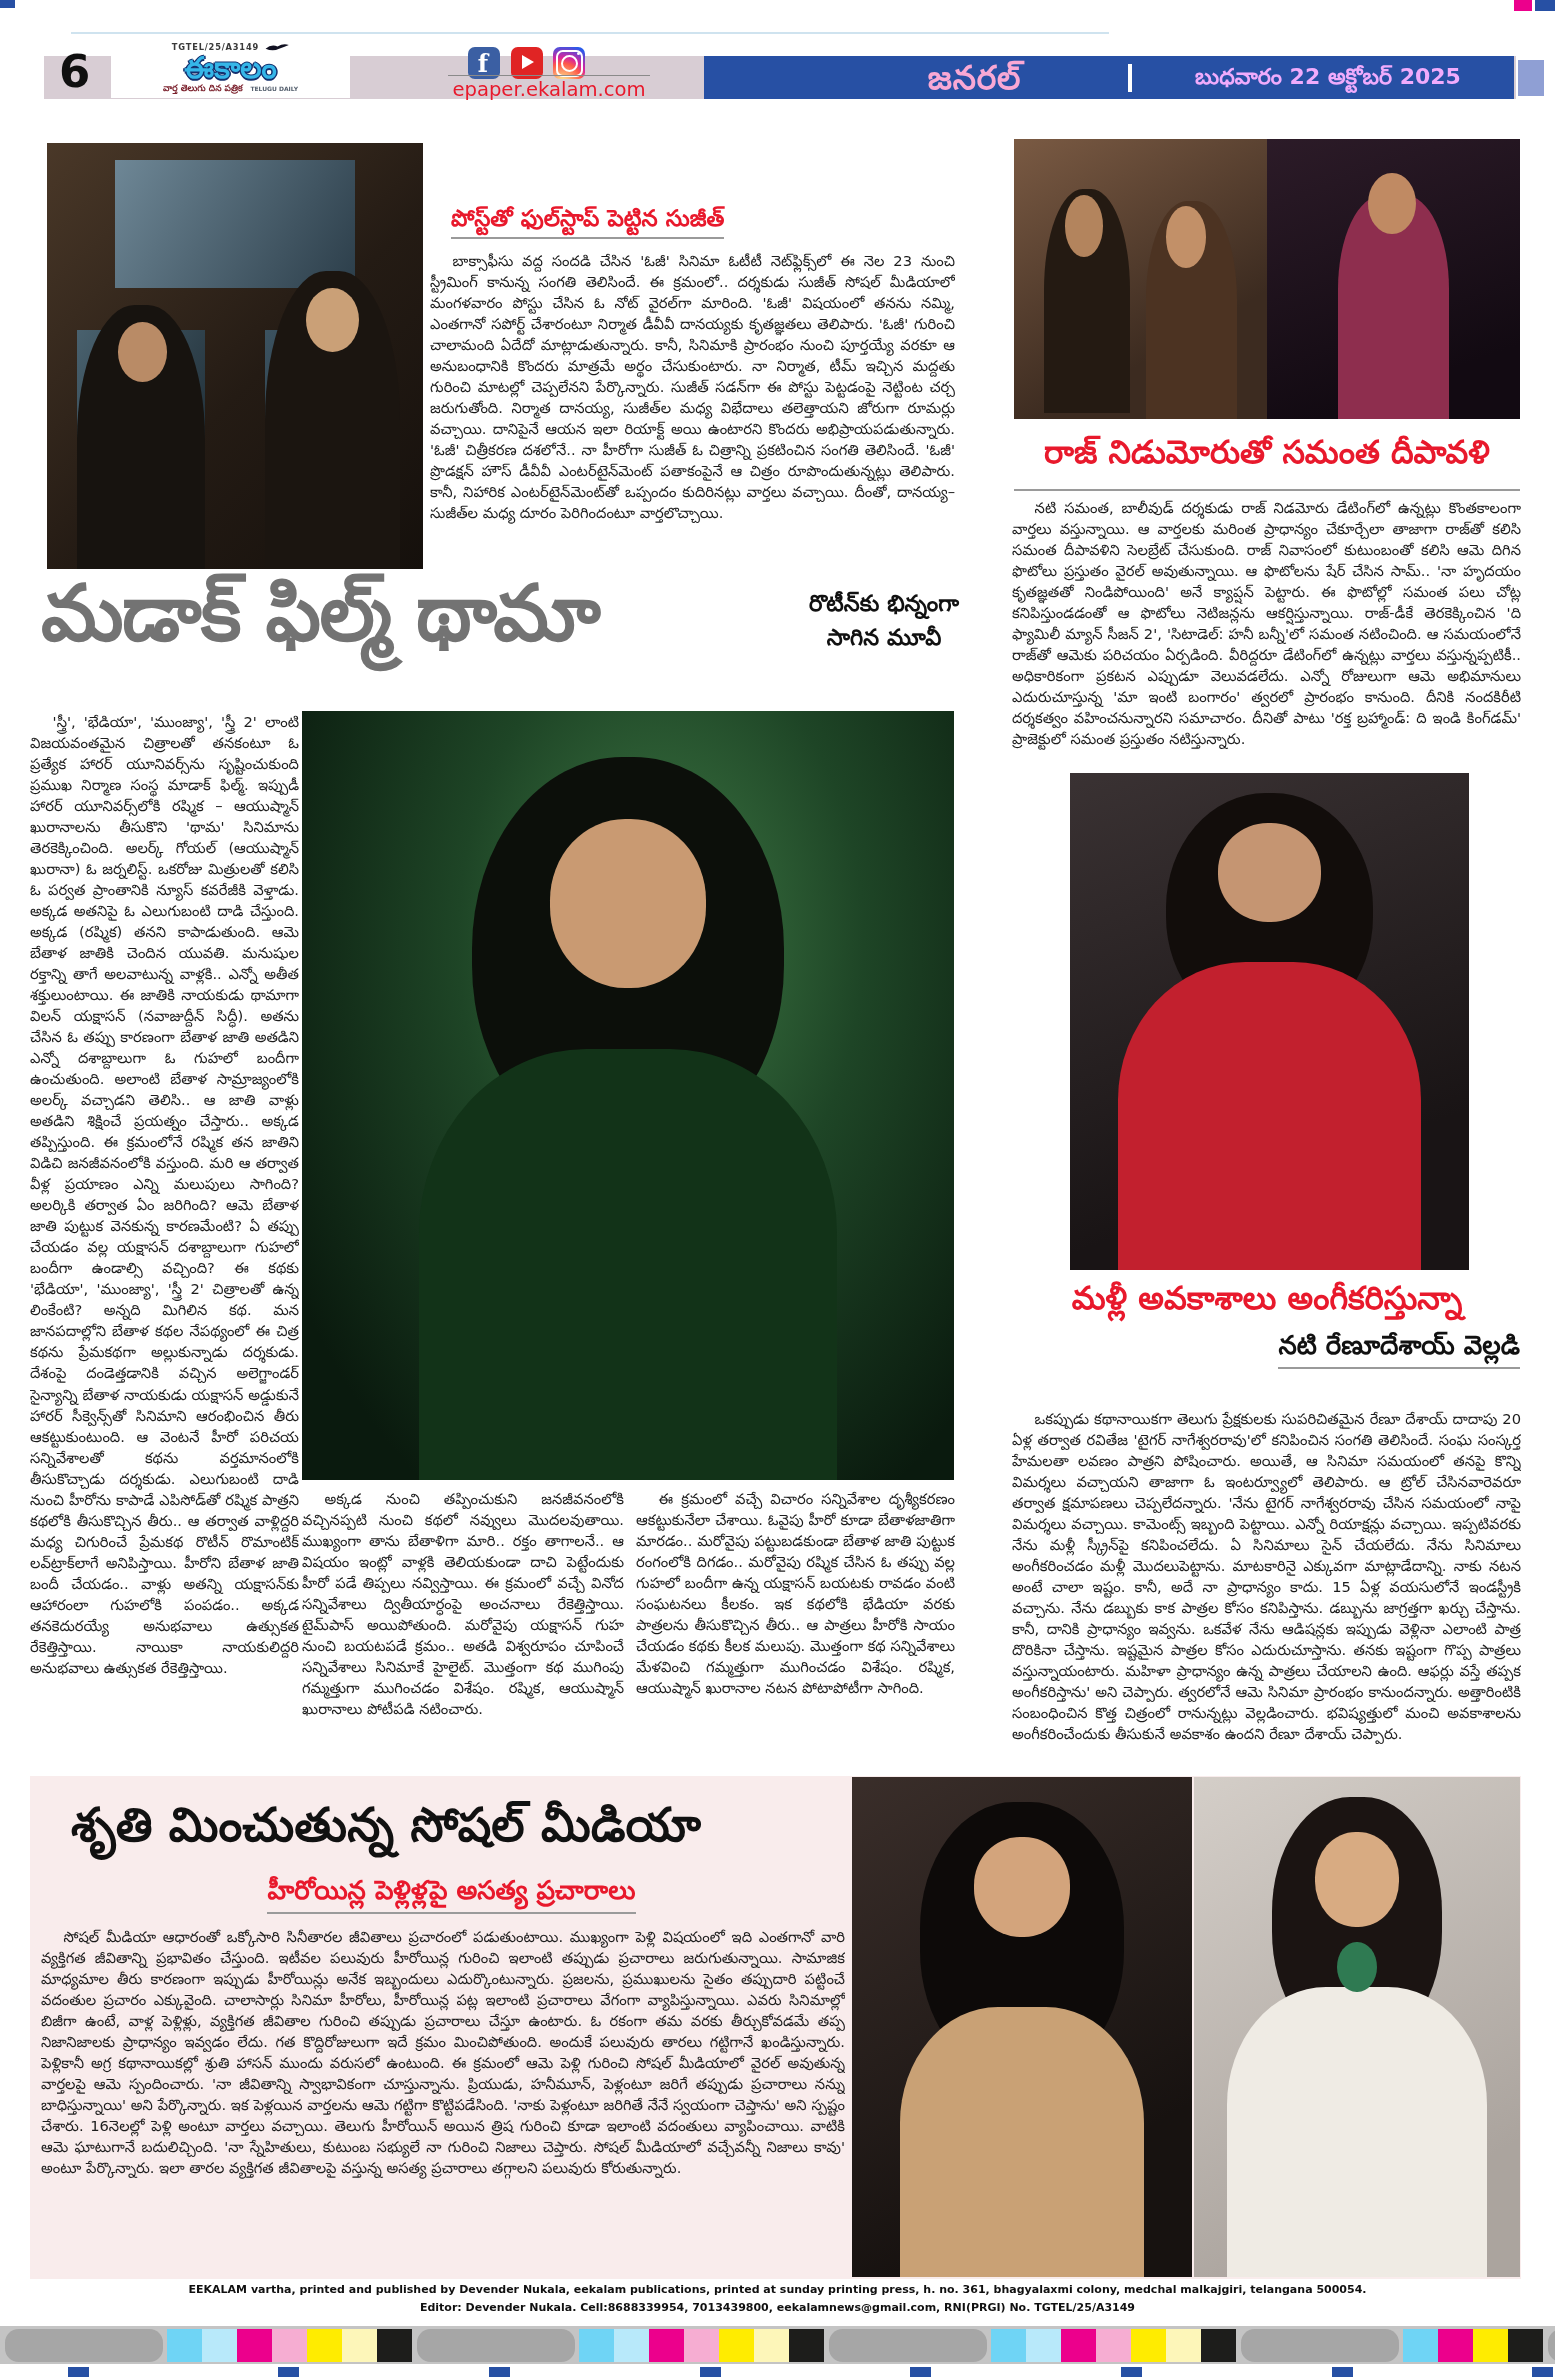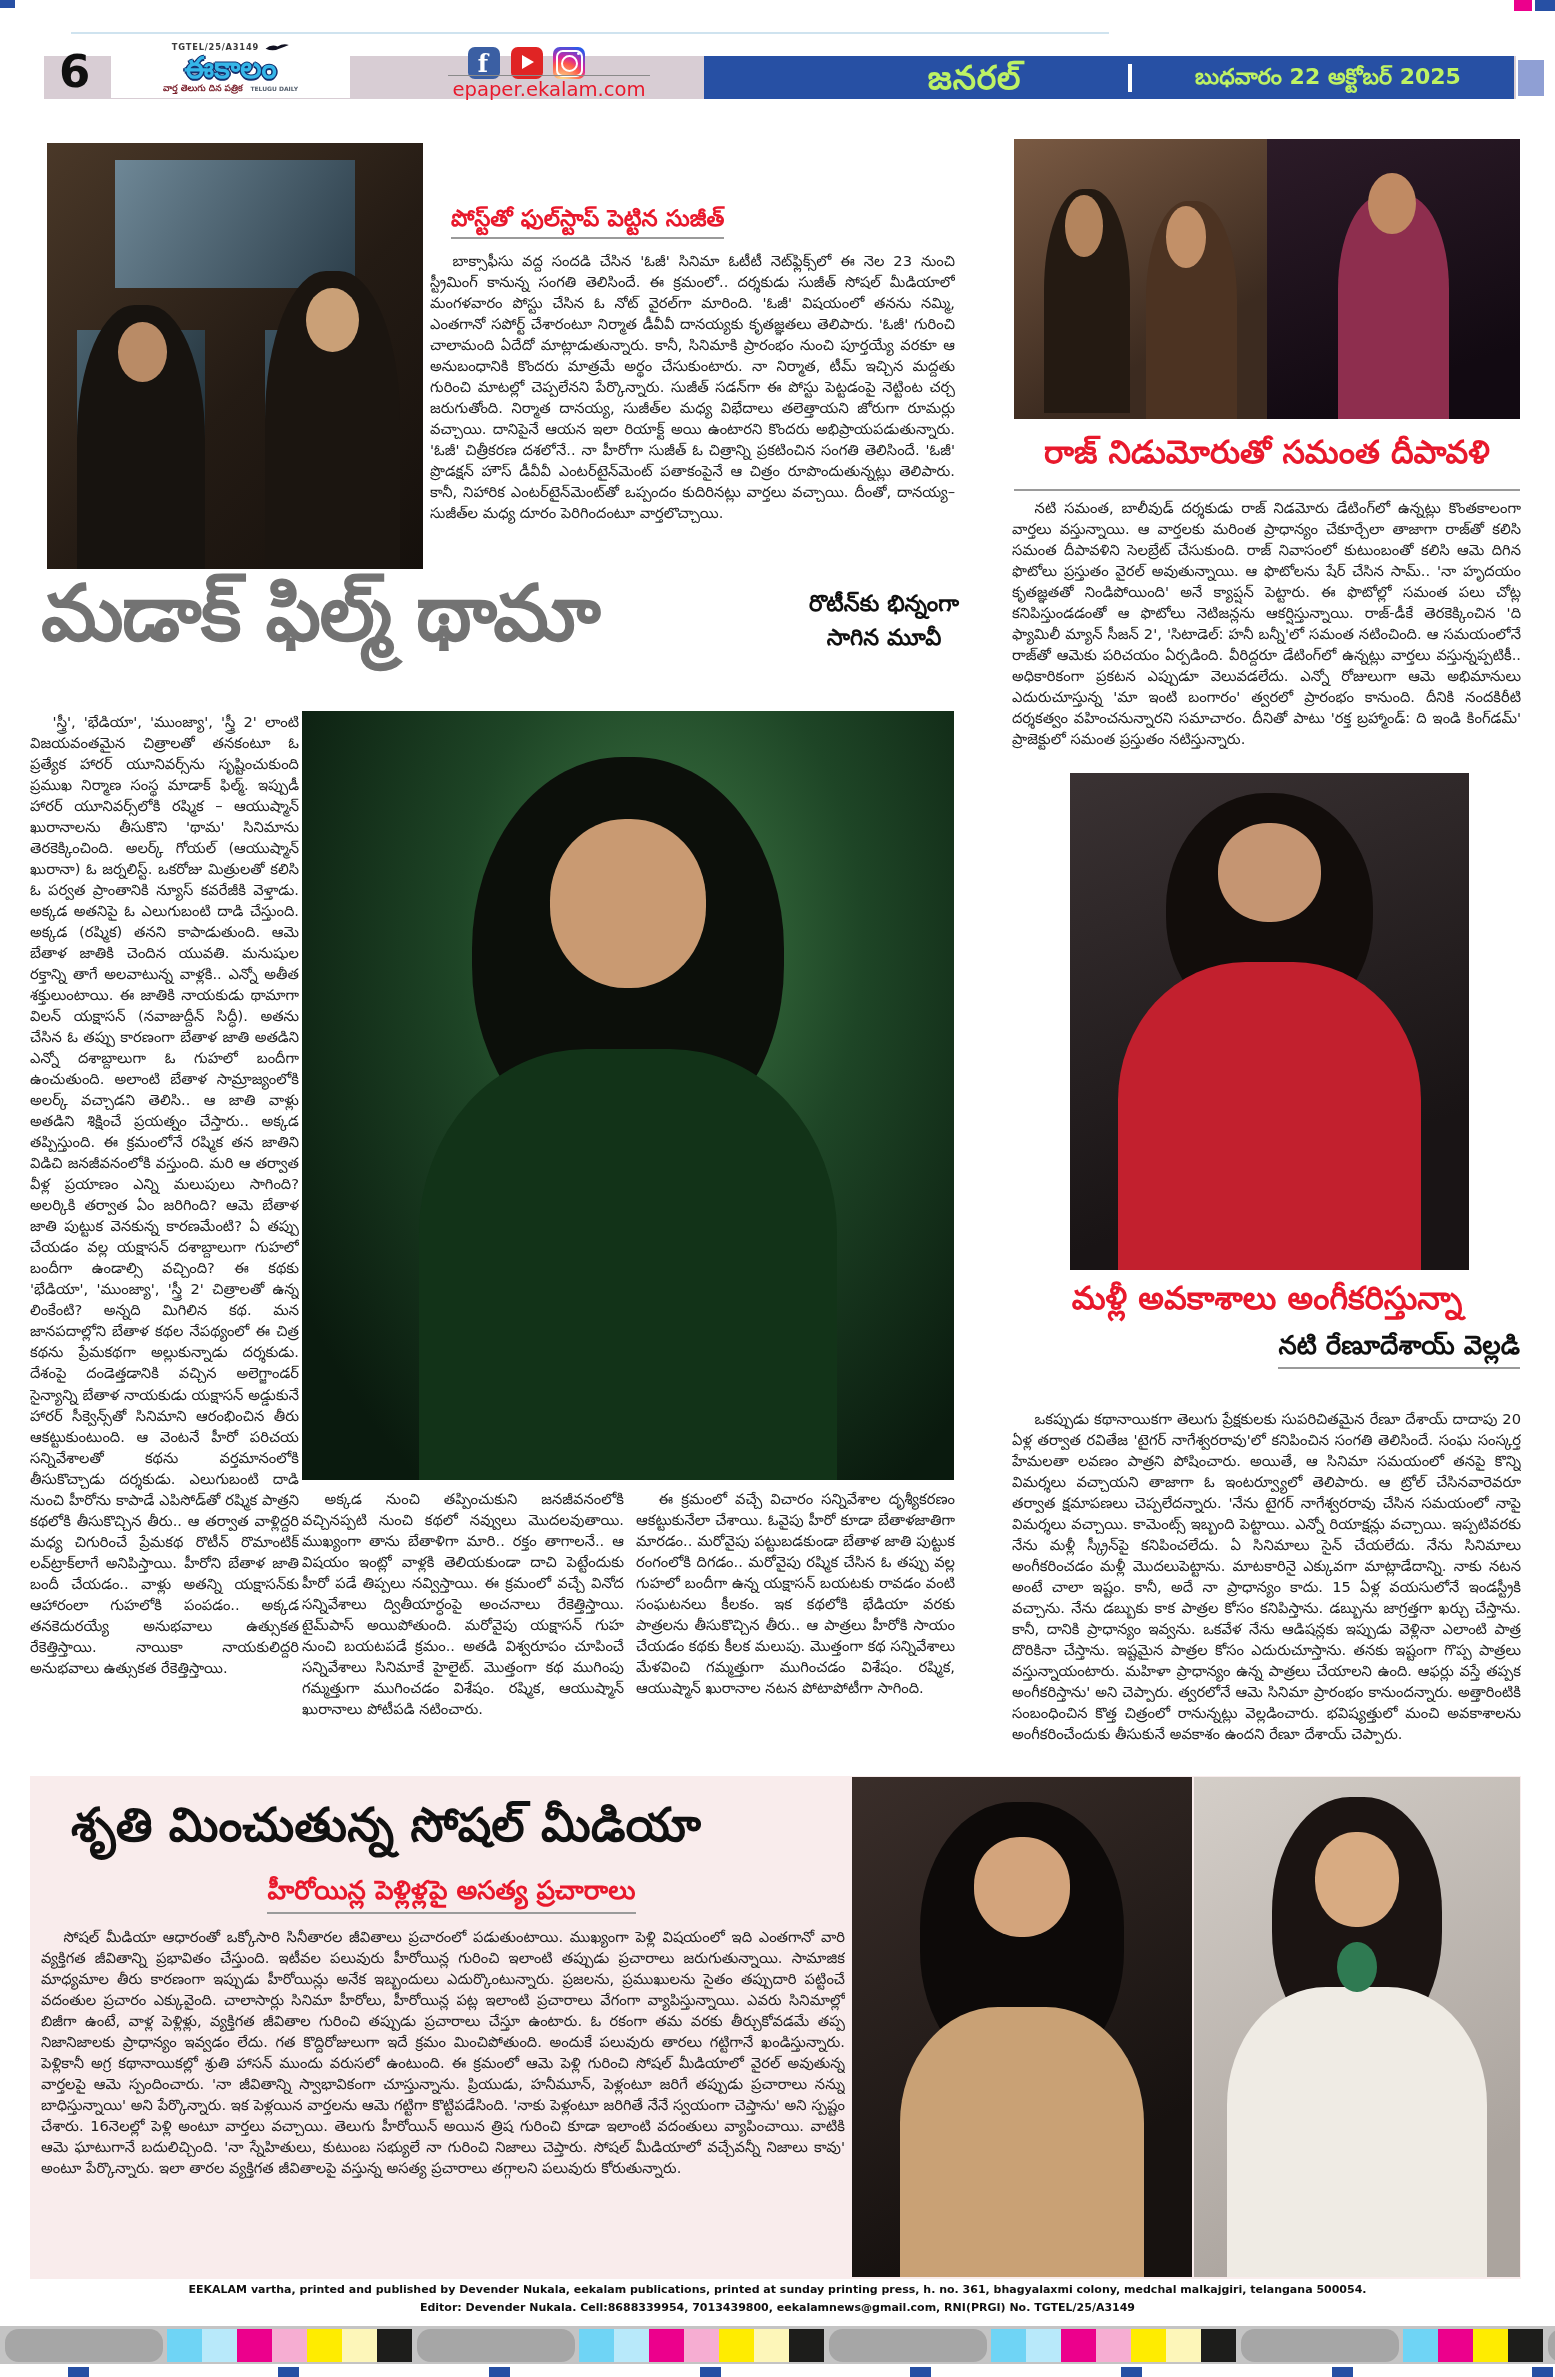--- a/index.html
+++ b/index.html
@@ -26,24 +26,24 @@
   .yt{background:#e02424;}
   .yt::after{content:"";position:absolute;left:11.3px;top:8.3px;border-left:12px solid #ffffff;
              border-top:7.5px solid transparent;border-bottom:7.5px solid transparent;}
   .ig{background:radial-gradient(circle at 30% 110%,#fdf497 0%,#fd5949 45%,#d6249f 60%,#285aeb 90%);}
   .ig .lens{position:absolute;left:7.5px;top:7.5px;width:13.5px;height:13.5px;border:2.3px solid #ffffff;border-radius:50%;}
   .ig .frame{position:absolute;left:3px;top:3px;width:22.6px;height:22.6px;border:2.3px solid #ffffff;border-radius:6.8px;}
   .ig .dot{position:absolute;right:5.3px;top:4.5px;width:3px;height:3px;background:#ffffff;border-radius:50%;}
   .epaper-url{position:absolute;left:448px;top:75px;width:202px;text-align:center;color:#e8192c;
               font-size:19.6px;border-top:1.5px solid #8a8a8a;padding-top:1.5px;}
   .section-bar{position:absolute;left:704px;top:56px;width:810px;height:43px;background:#2750a4;}
-  .section-label{position:absolute;left:135px;top:1.5px;width:271px;text-align:center;color:#bef264;
+  .section-label{position:absolute;left:135px;top:1.5px;width:271px;text-align:center;color:#f9a8d4;
                  font-size:33px;font-weight:800;letter-spacing:0.8px;}
   .section-divider{position:absolute;left:424px;top:7.5px;width:3.8px;height:28px;background:#ffffff;}
-  .section-date{position:absolute;left:466px;top:8.3px;width:316px;text-align:center;color:#bef264;
+  .section-date{position:absolute;left:466px;top:8.3px;width:316px;text-align:center;color:#f0abfc;
                 font-size:22px;font-weight:700;}
   .corner-sq{position:absolute;left:1518px;top:60px;width:25.6px;height:36px;background:#8f9fd4;}
   
   .headline-black{color:#111111;font-weight:800;}
   .headline-red{color:#e8192c;font-weight:800;}
   .body-text{position:absolute;text-align:justify;overflow:hidden;color:#1c1c1c;
              font-size:14.7px;line-height:1.43;text-indent:22.6px;}
   
   .photo{position:absolute;overflow:hidden;}
   .ph-studio{background:linear-gradient(135deg,#4a3828 0%,#241b14 55%,#15100c 100%);}

